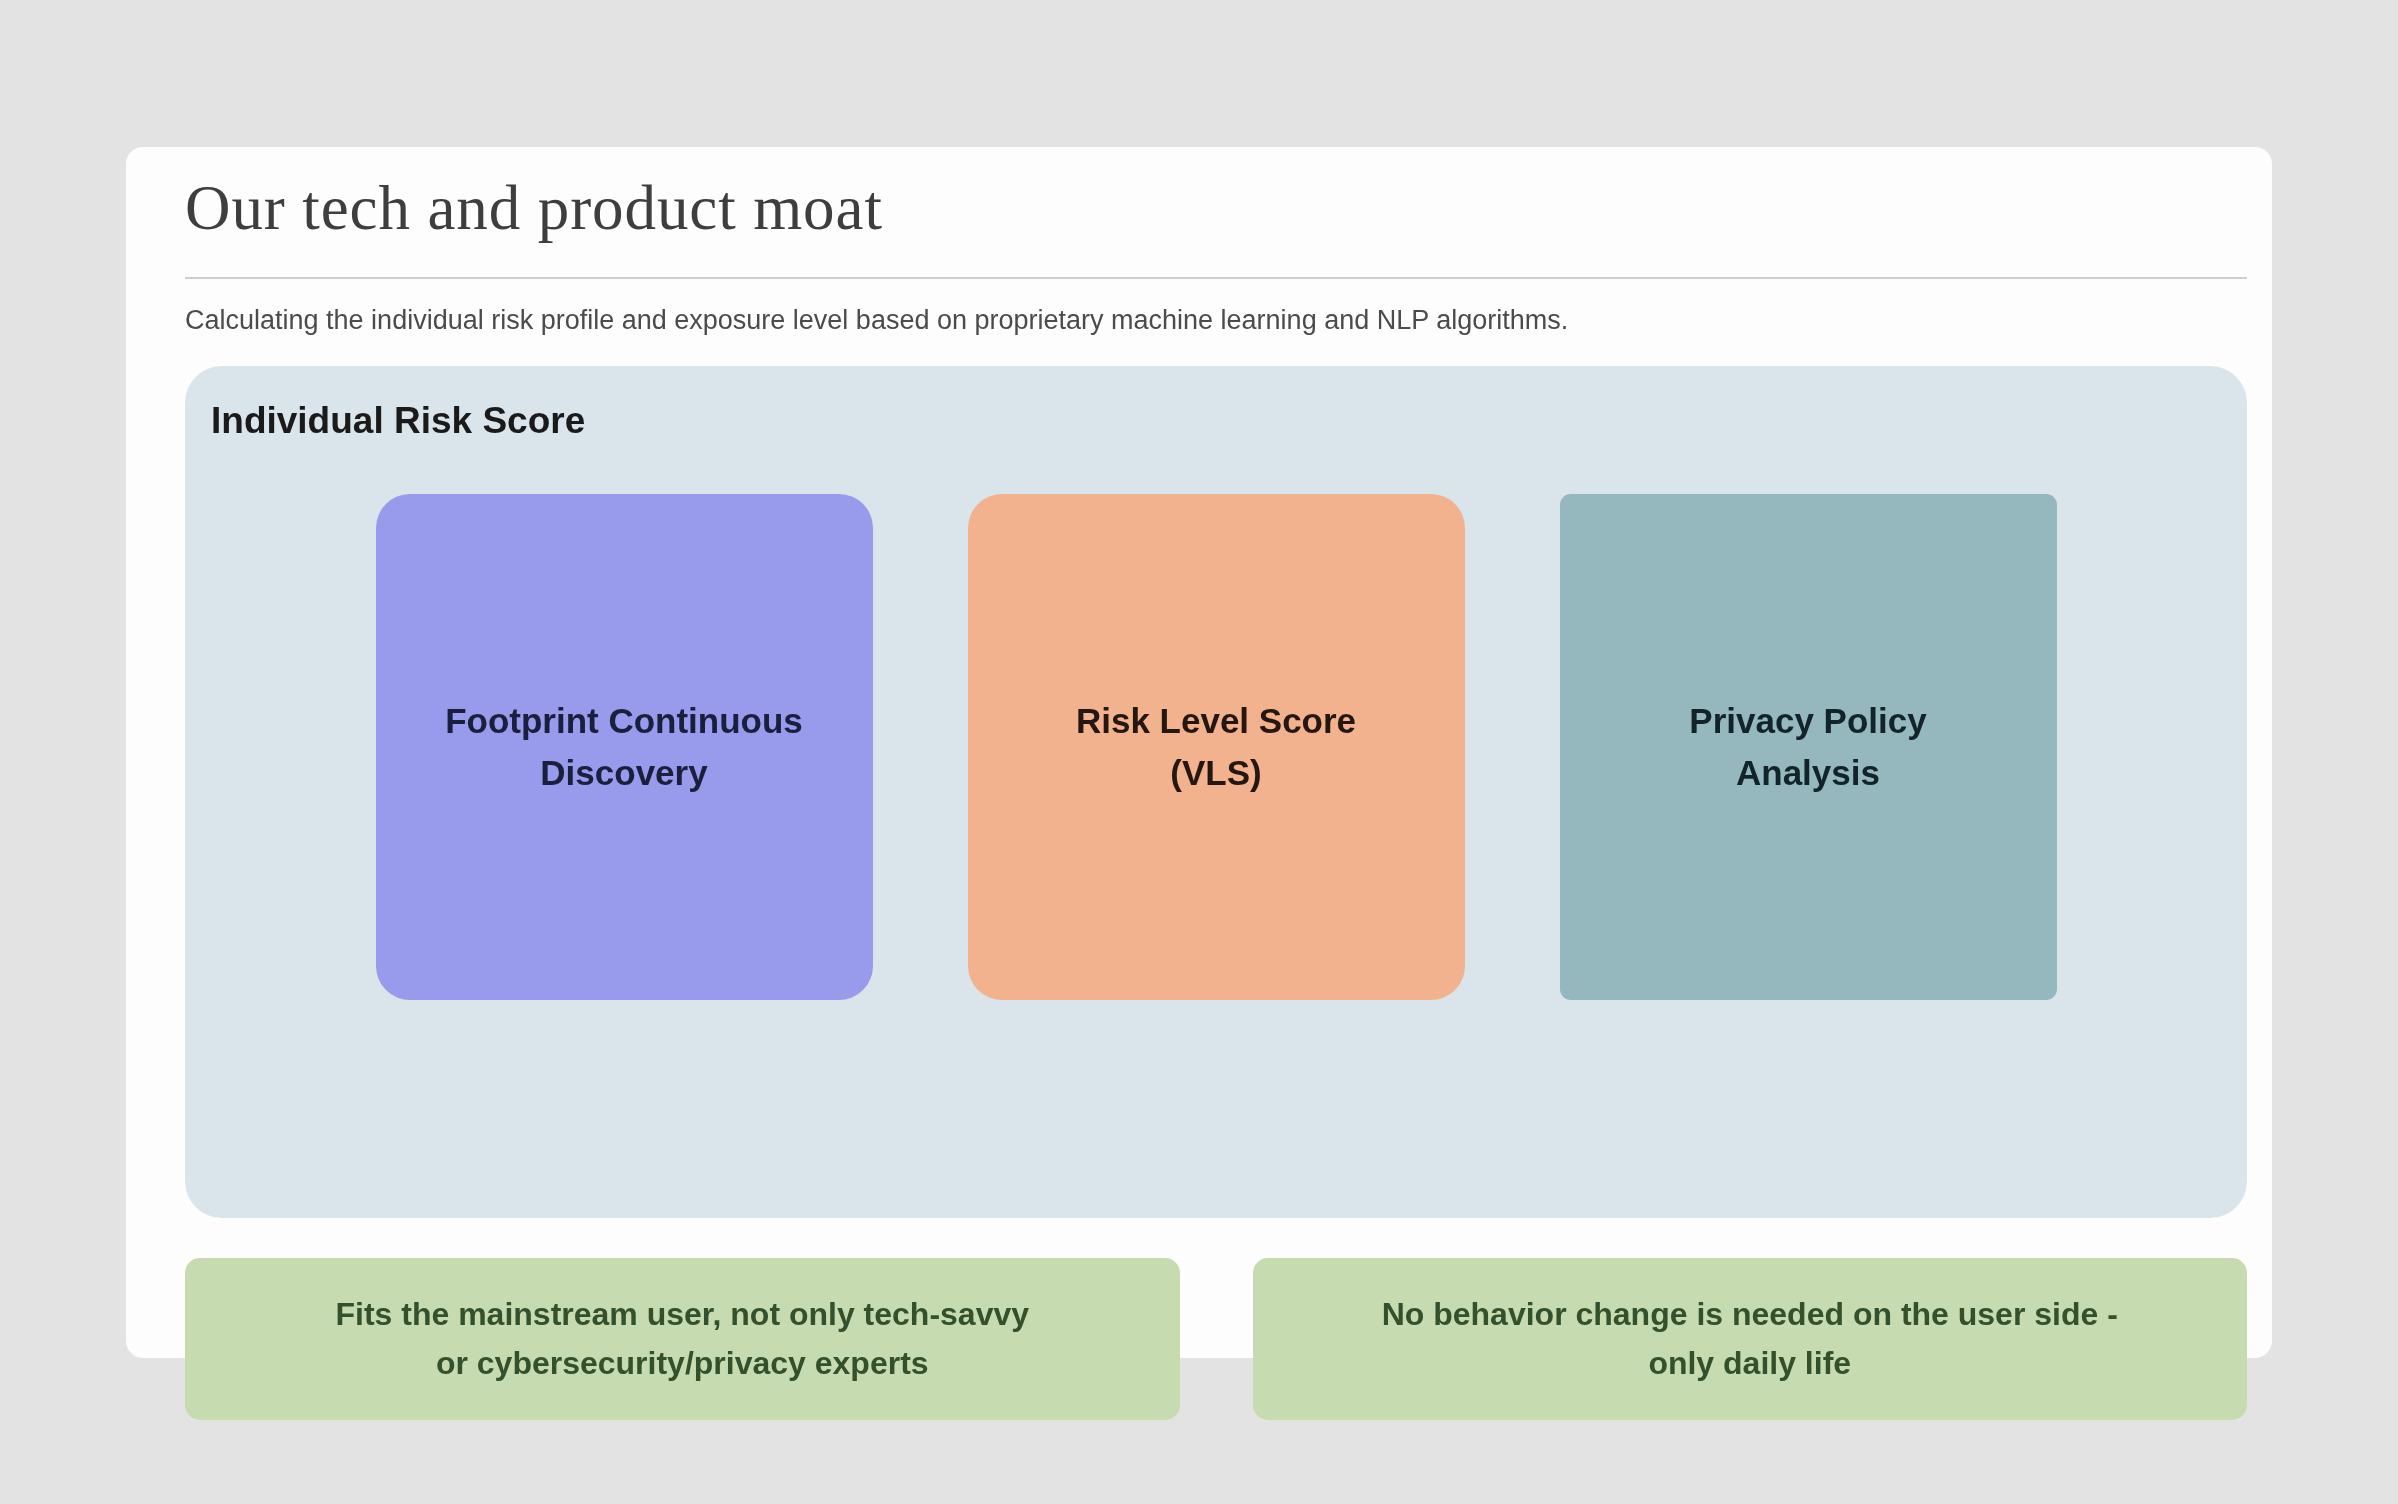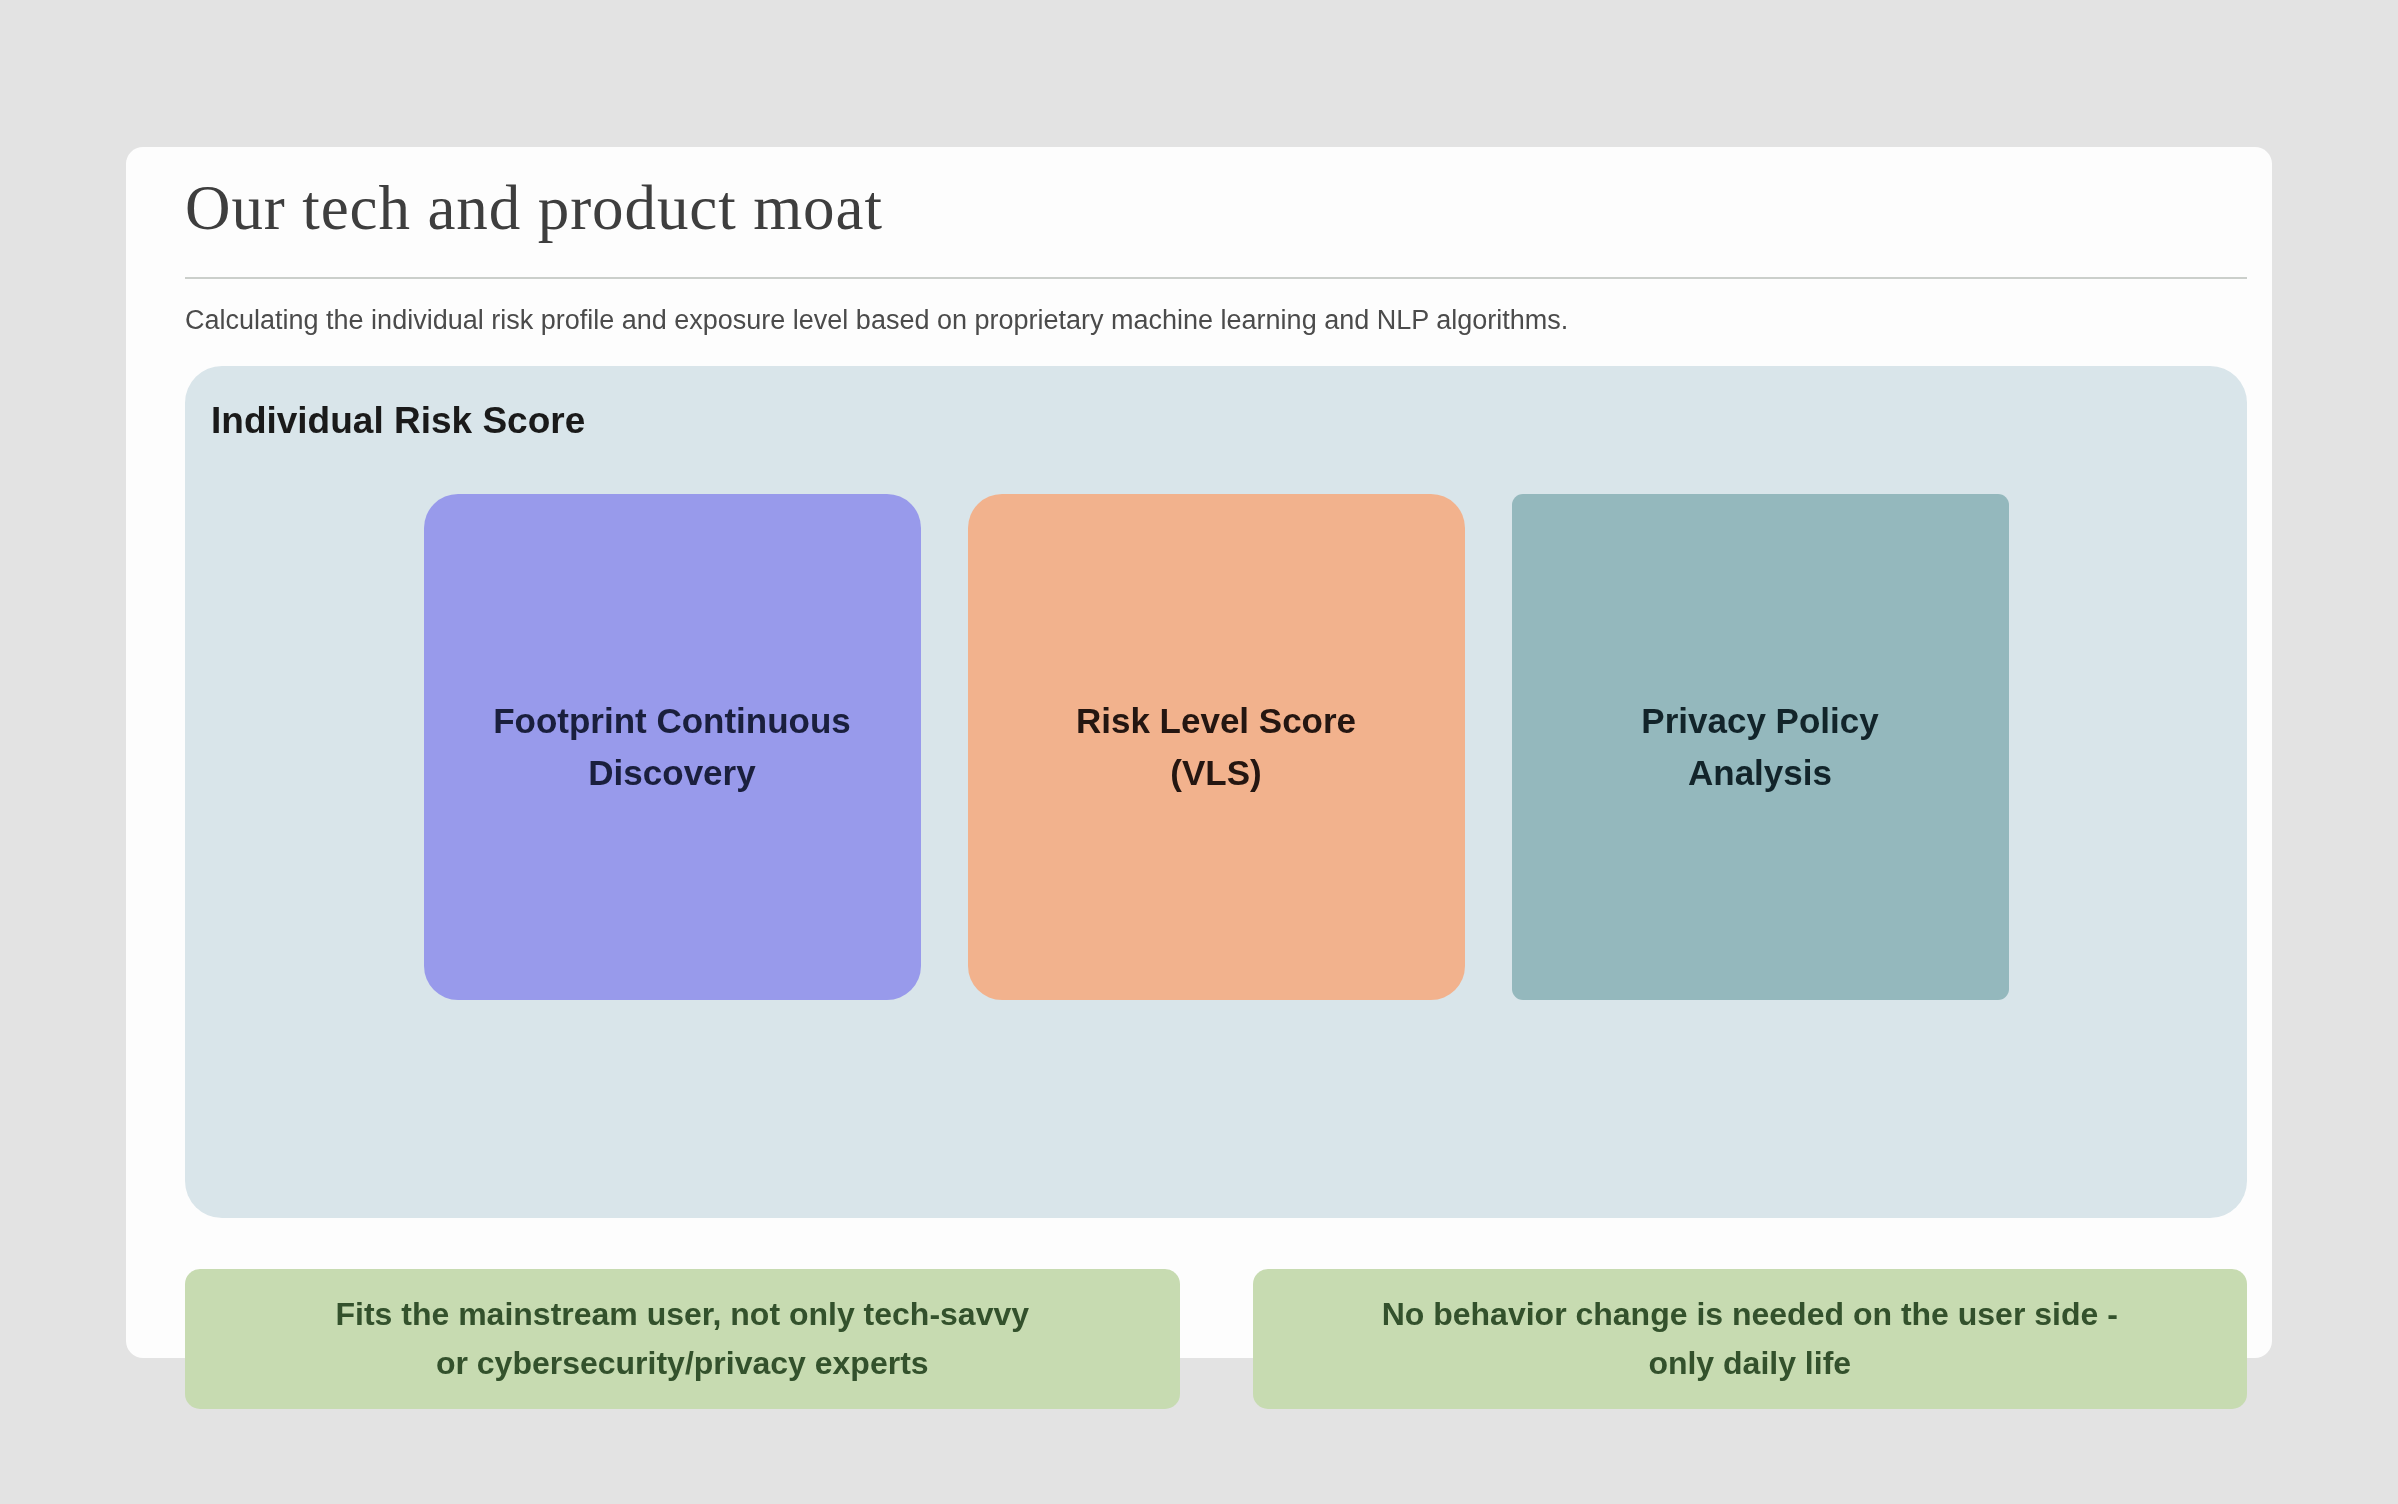--- a/index.html
+++ b/index.html
@@ -57,21 +57,21 @@
   .risk-heading {
     margin: 0;
     font-size: 37px;
     font-weight: 700;
     color: var(--container_label, #1a1a1a);
   }
   .pillar-row {
     margin-top: 52px;
     display: flex;
     justify-content: center;
-    gap: 47px;
+    gap: 95px;
   }
   .pillar {
     box-sizing: border-box;
     width: 497px;
     height: 506px;
     border-radius: 34px;
     display: flex;
     align-items: center;
     justify-content: center;
     text-align: center;
@@ -85,34 +85,33 @@
   .pillar.orange { background: var(--orange, #f2b28d); color: var(--orange_text, #241611); }
   .pillar.teal   { background: var(--teal,  #94b8bd); color: var(--teal_text,  #12242a); border-radius: 11px; }
   .benefit-row {
     display: flex;
     gap: 73px;
     margin-top: 40px;
   }
   .benefit {
     flex: 1;
     box-sizing: border-box;
-    height: 140px;
+    height: 162px;
     border-radius: 15px;
     background: var(--green, #c7dbb1);
     color: var(--green_text, #33512c);
     display: flex;
     align-items: center;
     justify-content: center;
     text-align: center;
     font-size: 32px;
     font-weight: 700;
     line-height: 1.55;
     white-space: pre-line;
     padding: 0 28px;
-    margin-top: 11px;
   }
 </style>
 </head>
 <body>
 
 <div class="page">
   <div class="card">
 
     <h1 class="title">Our tech and product moat</h1>
 

